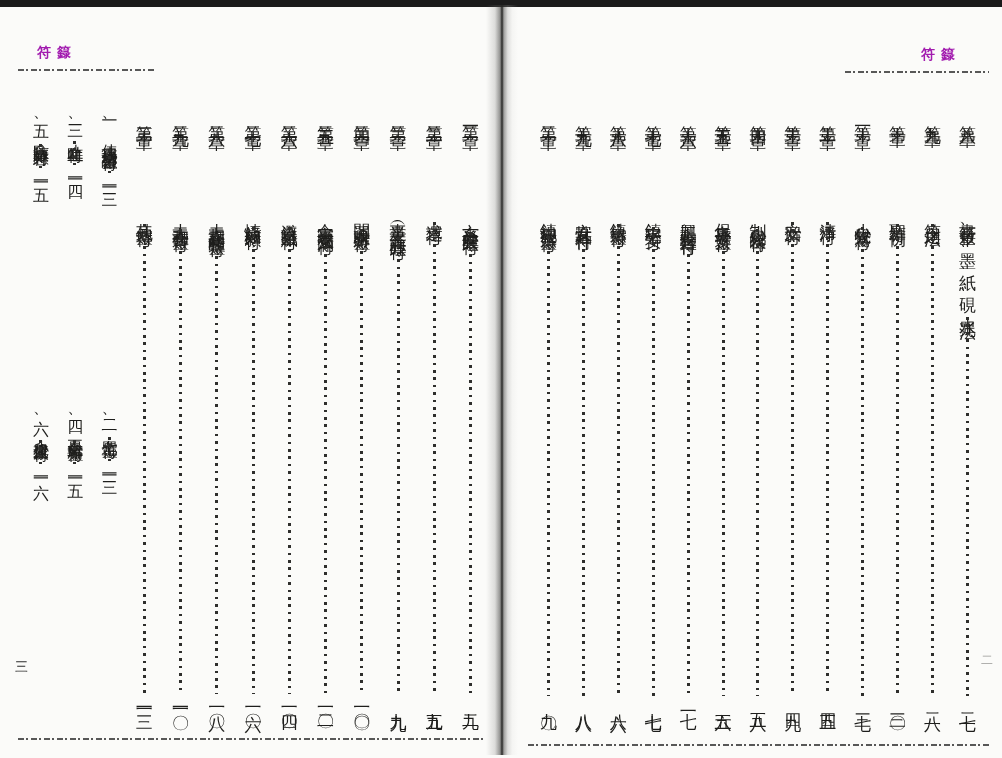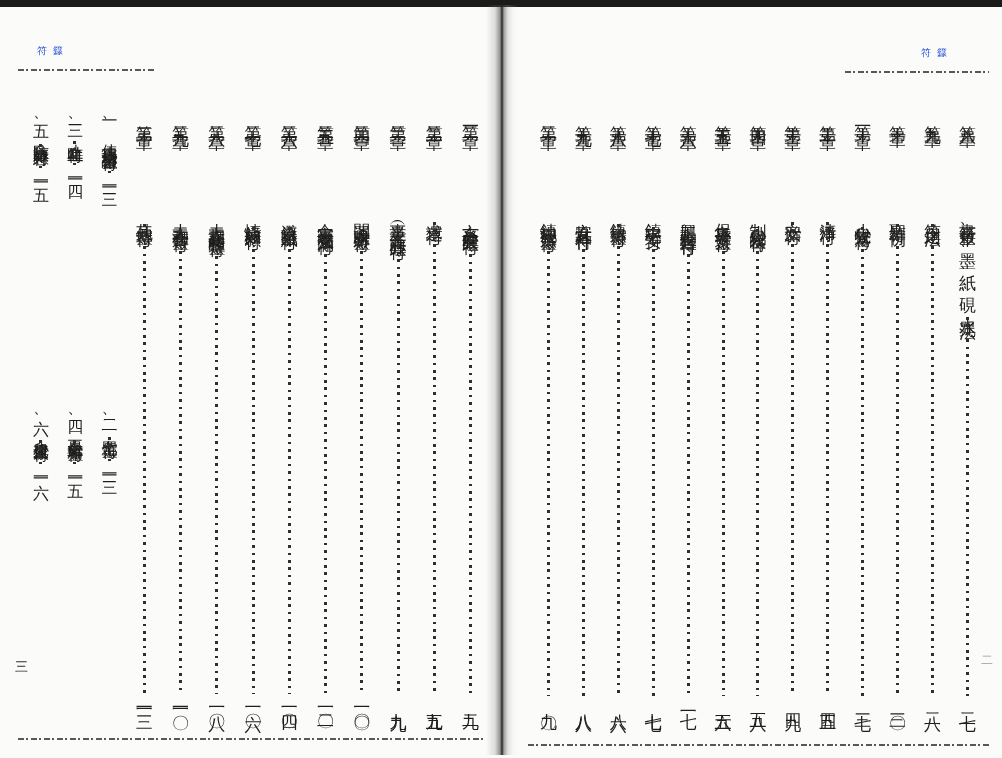--- a/index.html
+++ b/index.html
@@ -12,21 +12,21 @@
   
   #top-band{position:absolute;top:0;left:0;width:1002px;height:7px;background:#1b1b1b;}
   #gutter{
     position:absolute;top:5px;left:486px;width:32px;height:750px;
     background:linear-gradient(90deg,
       rgba(130,130,128,0) 0%, rgba(110,110,108,0.22) 28%,
       rgba(60,60,58,0.55) 44%, #262624 50%, rgba(70,70,68,0.5) 56%,
       rgba(150,150,148,0.28) 68%, rgba(200,200,198,0.12) 82%, rgba(255,255,255,0) 100%);
   }
   
-  .hdr{position:absolute;font-size:10px;font-weight:normal;letter-spacing:6px;color:#1d4ed8;}
+  .hdr{position:absolute;font-size:14px;font-weight:bold;letter-spacing:6px;color:#a21caf;}
   .rule{position:absolute;height:2px;opacity:.85;
     background:repeating-linear-gradient(90deg,#3b3b3b 0 6px,transparent 6px 8px,#3b3b3b 8px 10px,transparent 10px 13px);}
   
   .folio{position:absolute;font-size:13px;color:#2c2c2c;letter-spacing:1px;}
   #right-folio{color:#9a9a98;font-size:12px;}
   
   .toc{position:absolute;display:flex;flex-direction:row-reverse;justify-content:space-between;}
   .col{
     writing-mode:vertical-rl;
     height:592px;flex:0 0 auto;

